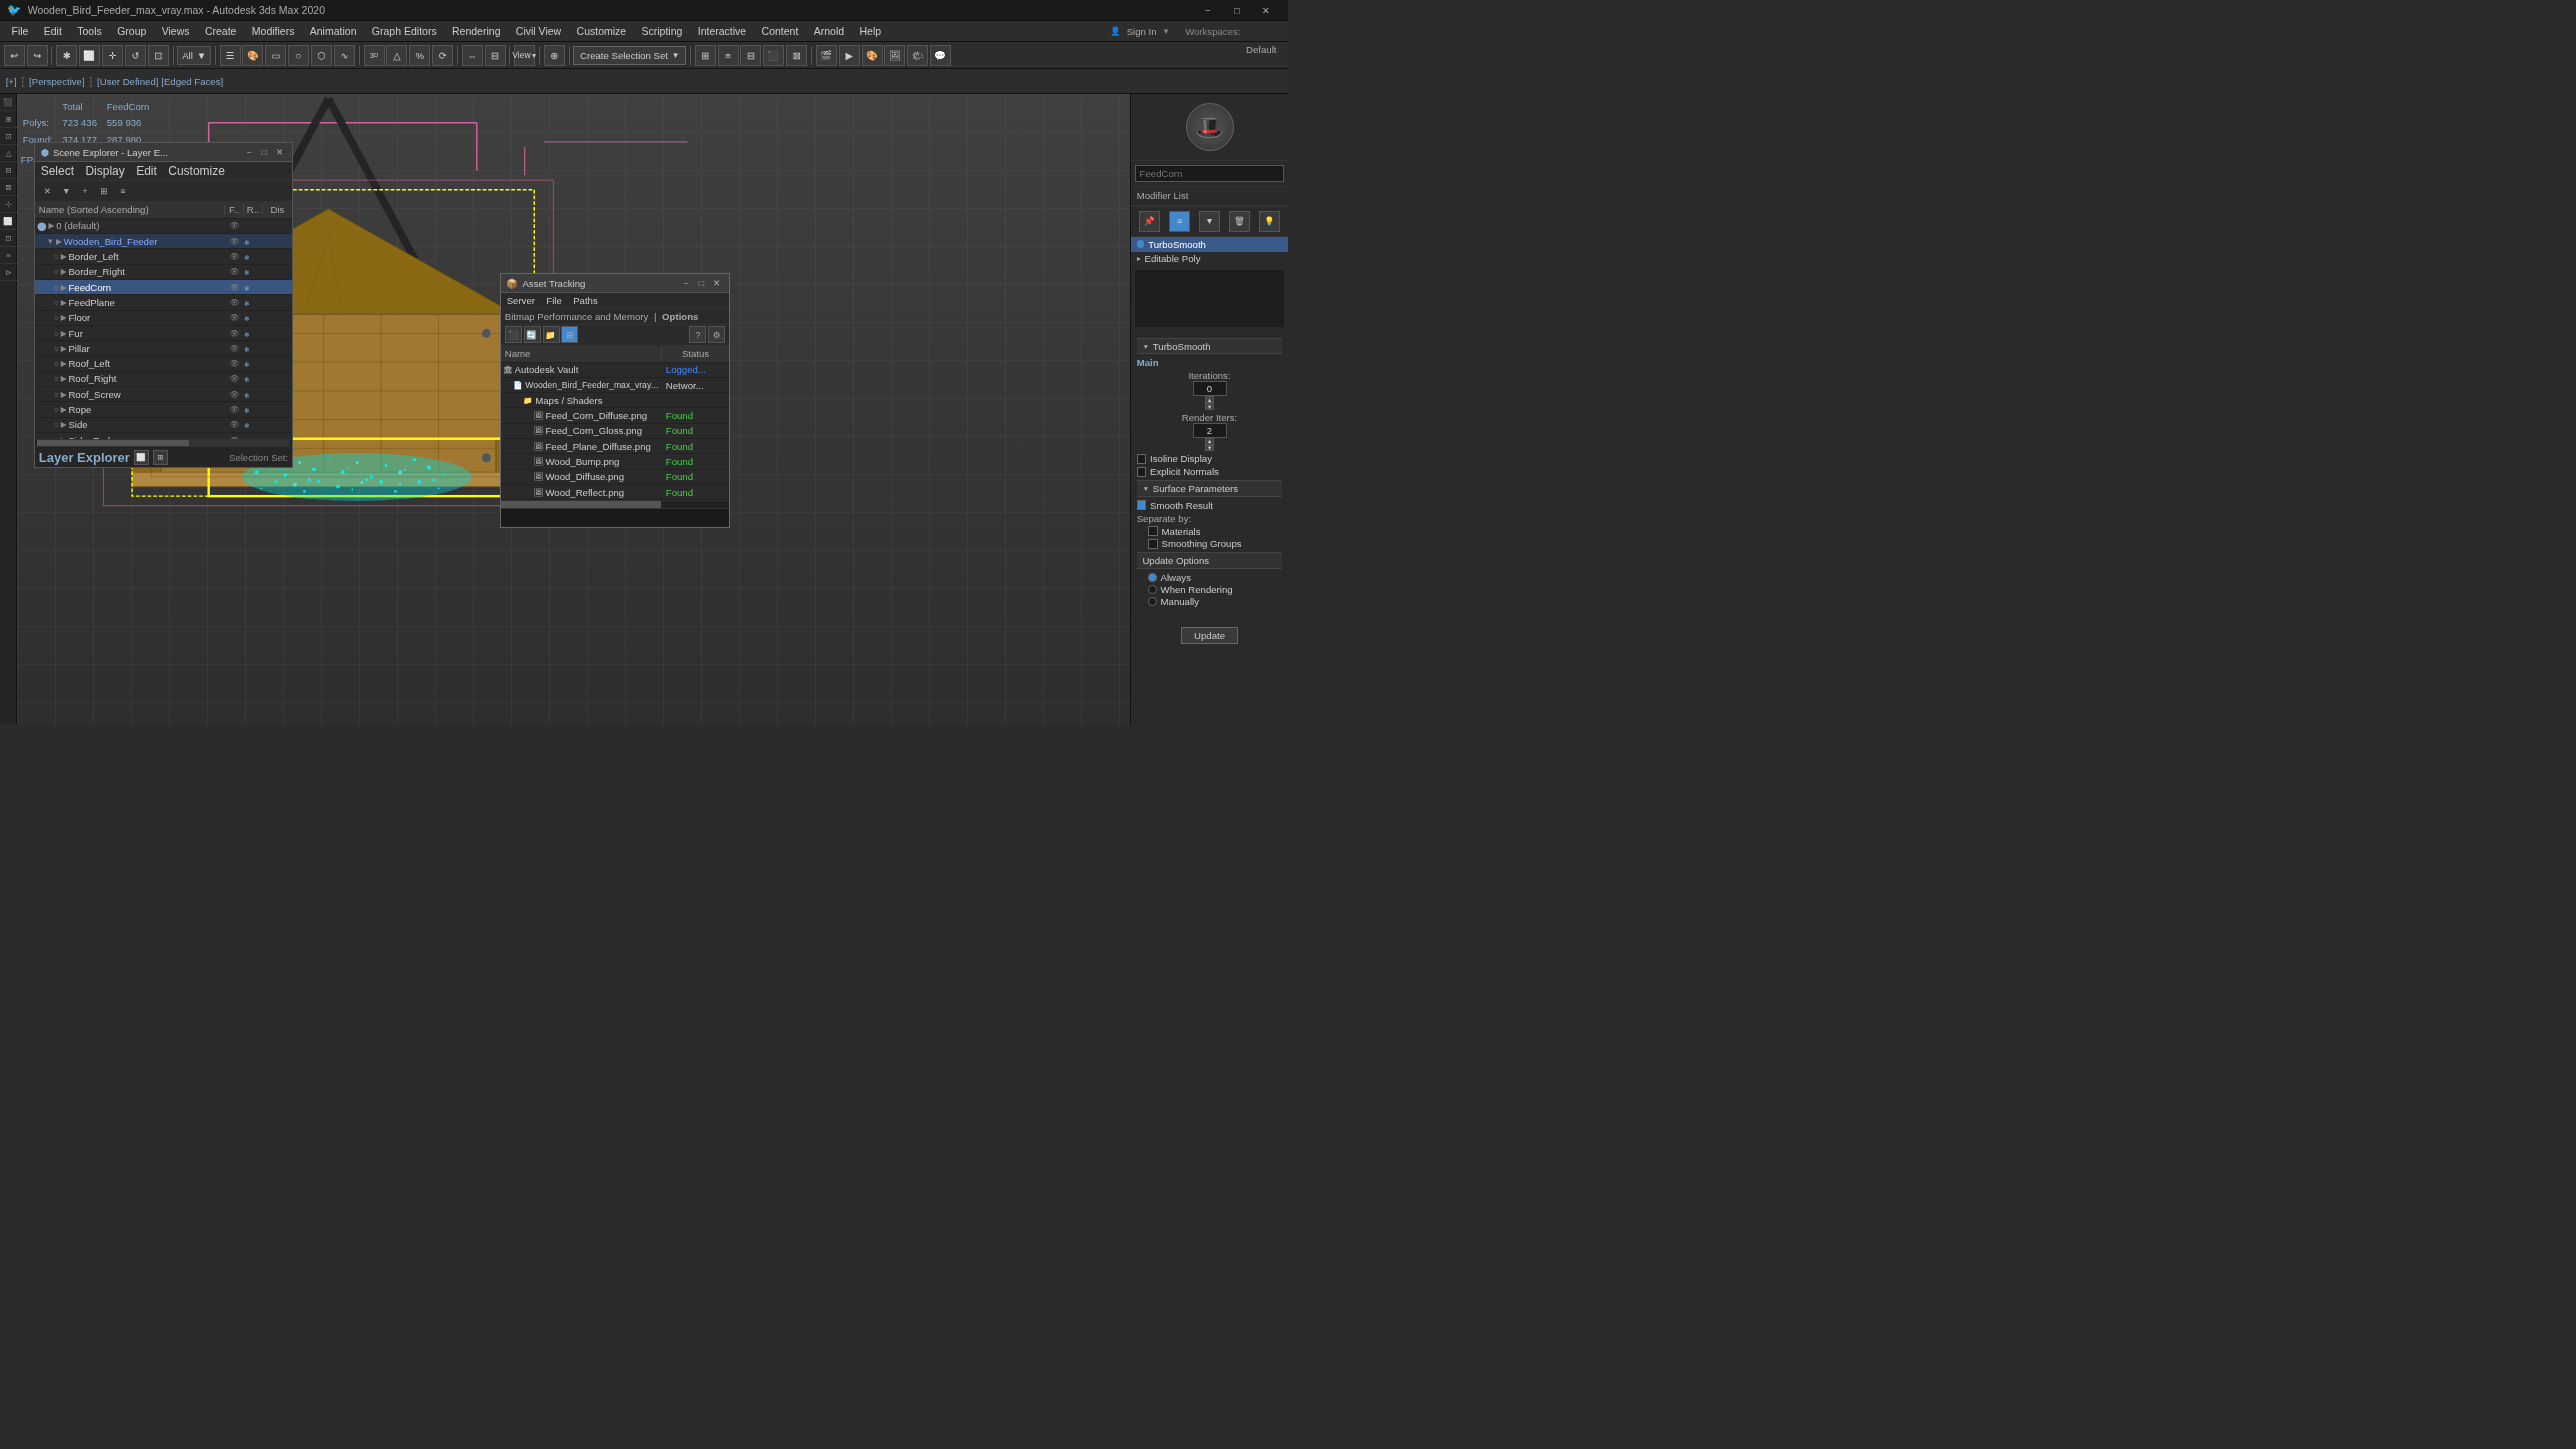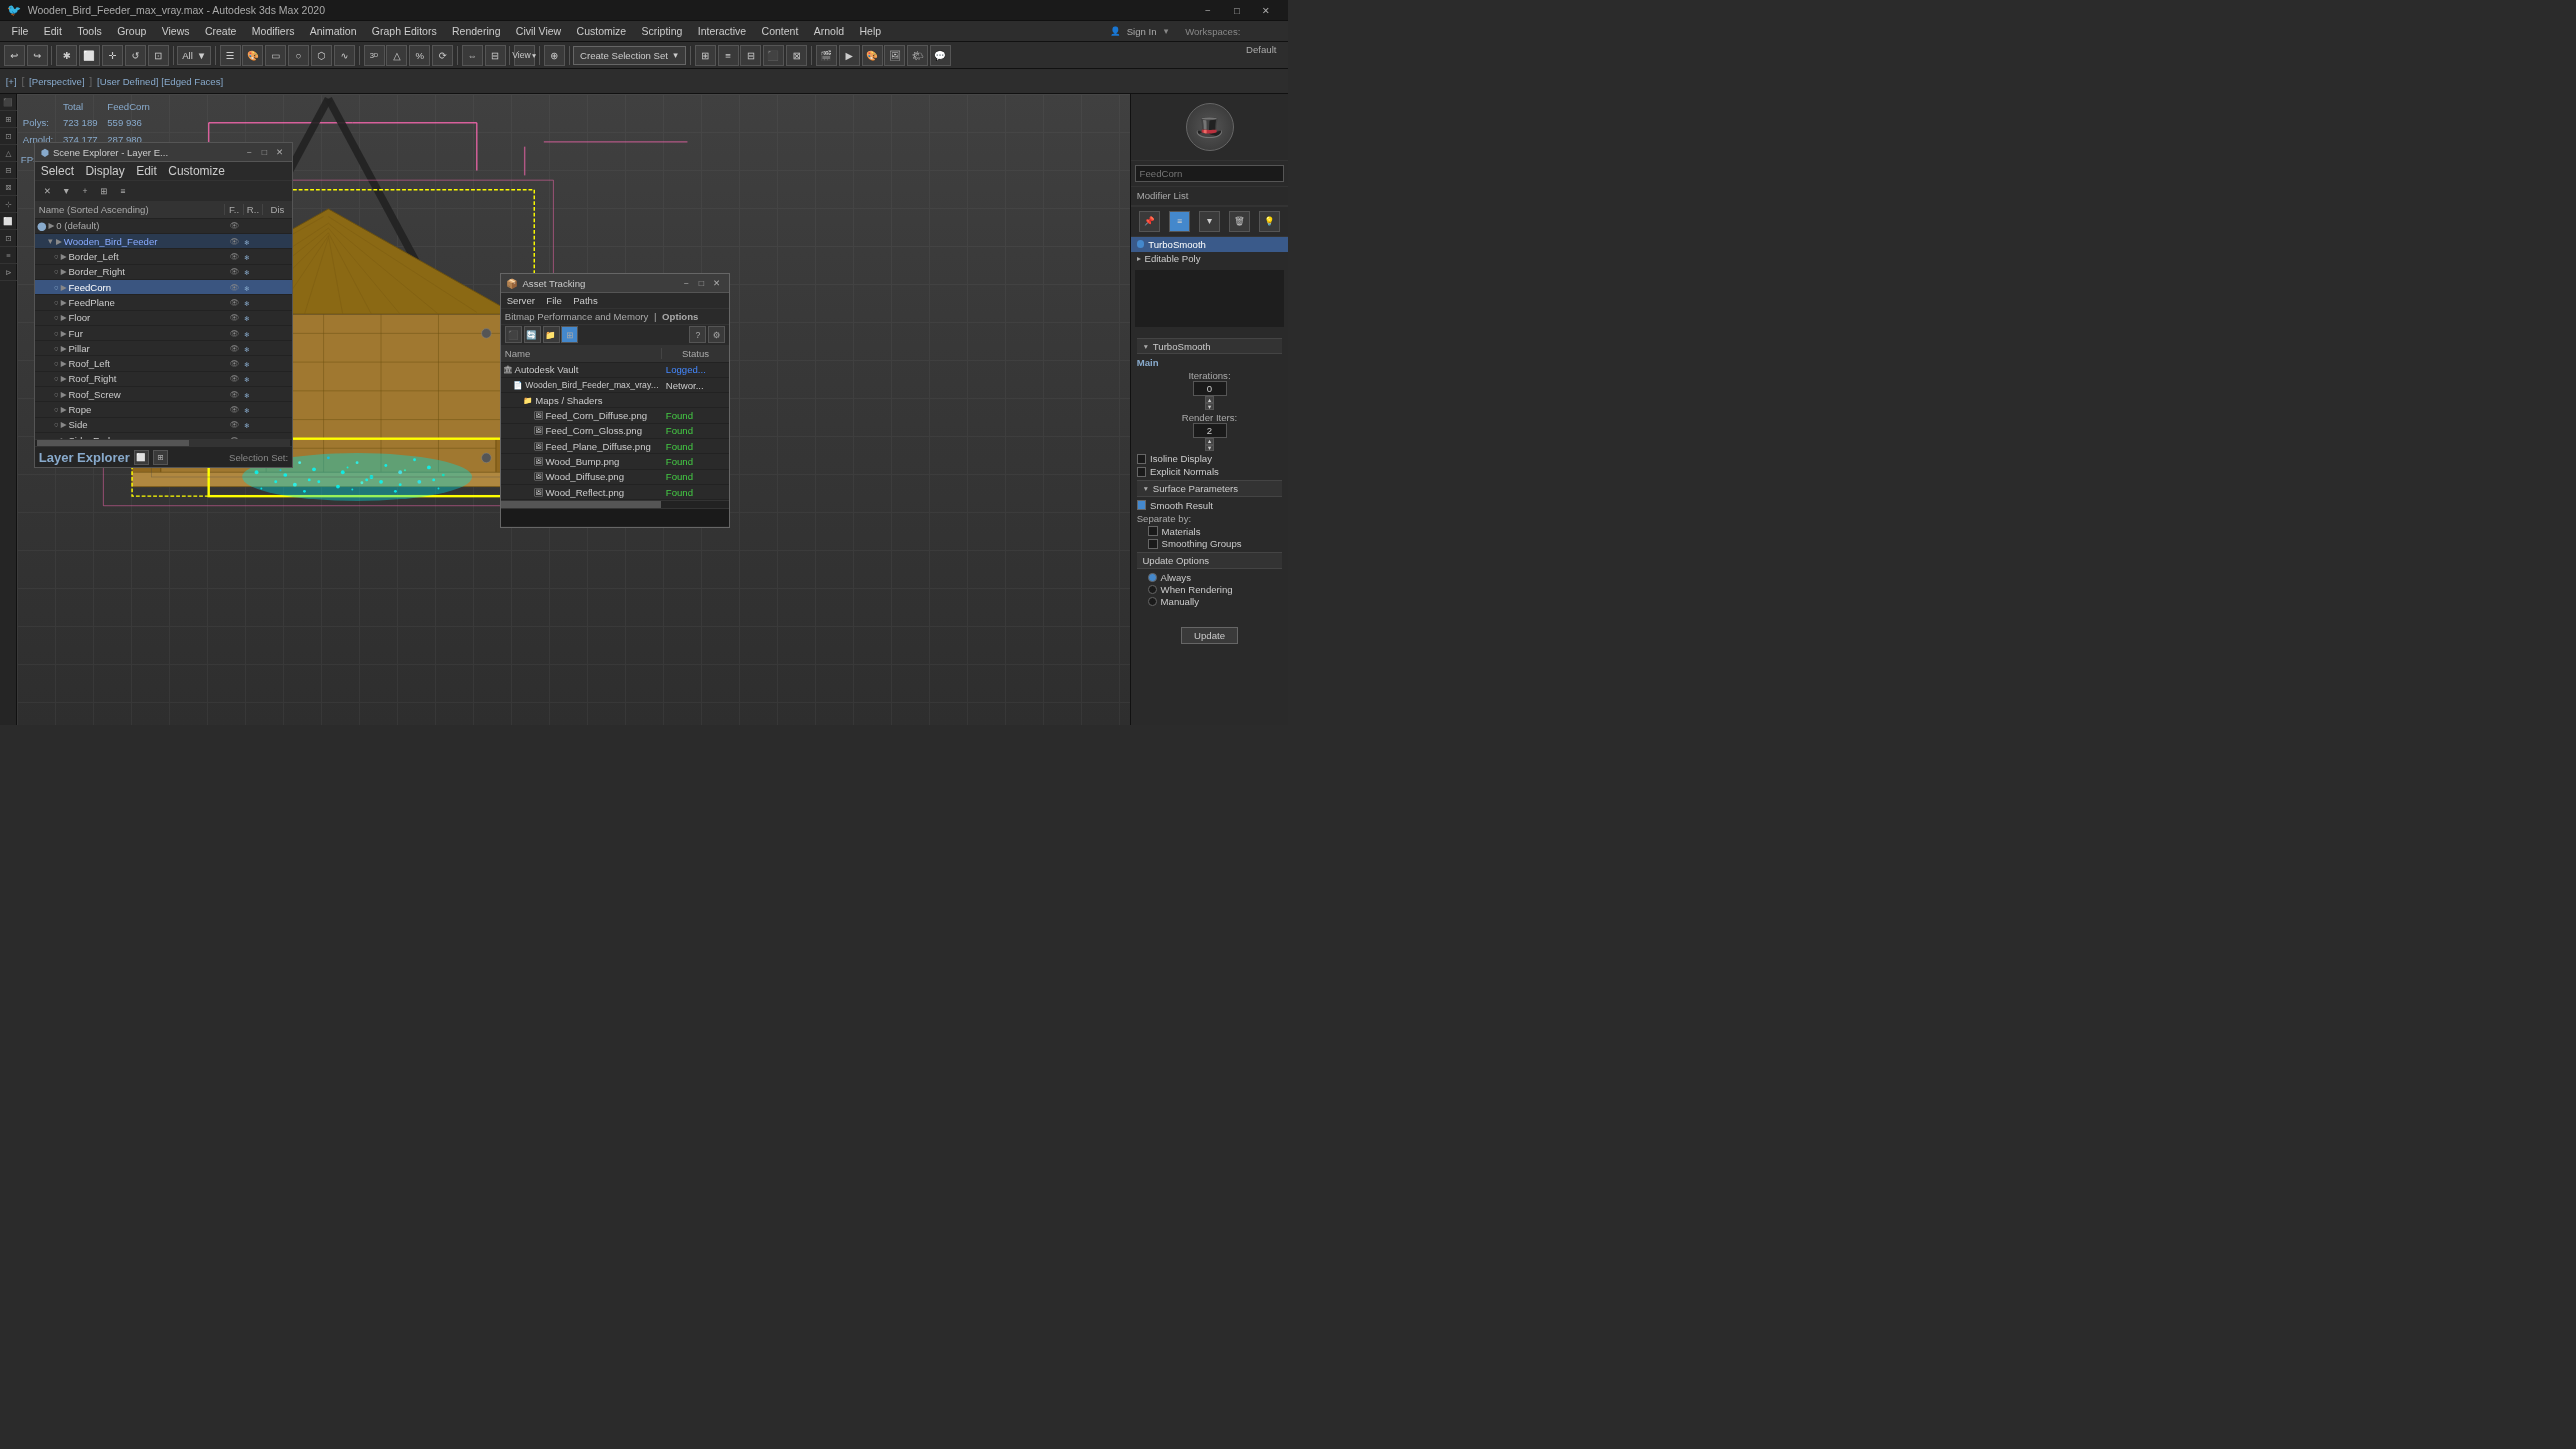--- a/index.html
+++ b/index.html
@@ -576,25 +576,25 @@
     <div id="stats">
       <table>
         <tbody>
             <tr>
           <td></td>
           <td>Total</td>
           <td>FeedCorn</td>
         </tr>
         <tr>
           <td>Polys:</td>
-          <td>723 189</td>
+          <td>723 436</td>
           <td>559 936</td>
         </tr>
         <tr>
-          <td>Arnold:</td>
+          <td>Found:</td>
           <td>374 177</td>
           <td>287 980</td>
         </tr>
       </tbody>
         </table>
       <div style="margin-top:3.8px;">
         <span>FPS:</span>
         <span style="margin-left:3.8px;">5.378</span>
       </div>
     </div>

